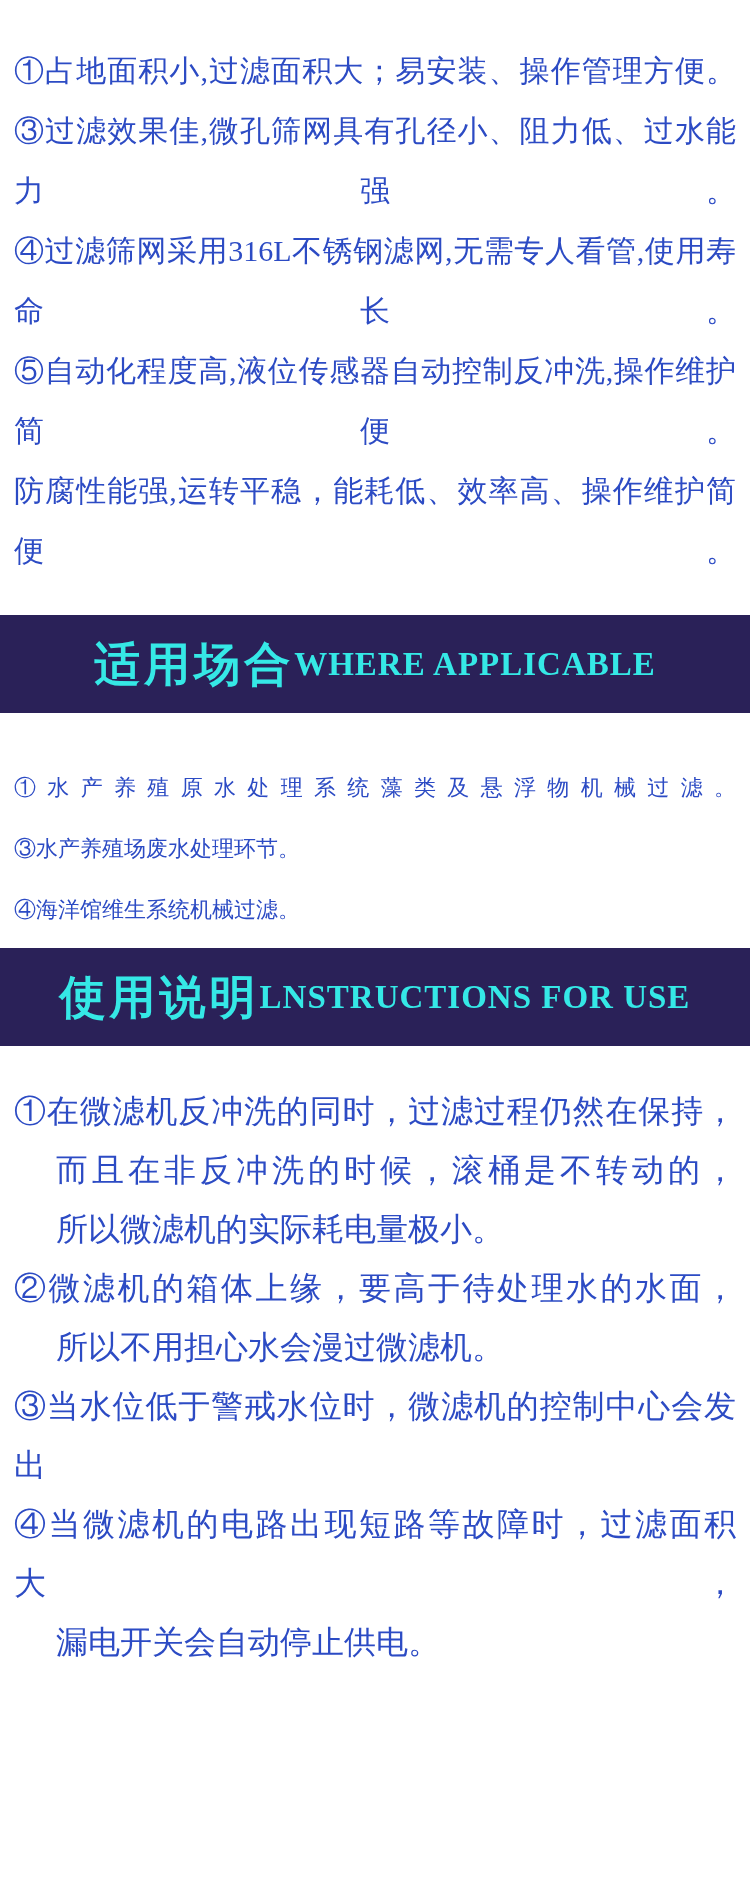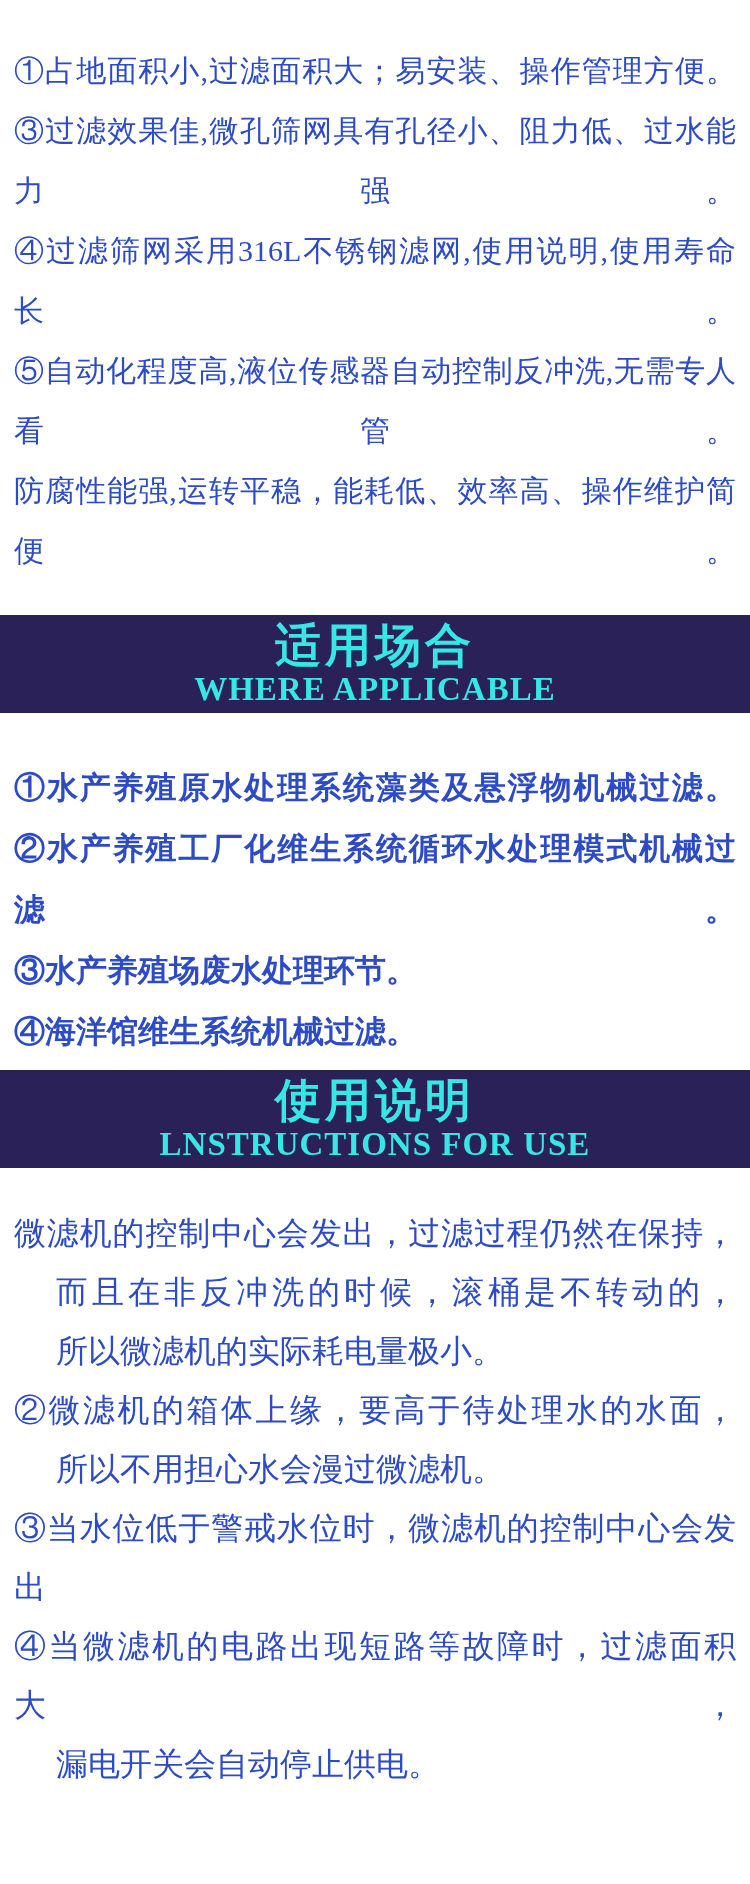--- a/index.html
+++ b/index.html
@@ -7,29 +7,29 @@
     position:relative;
     width:750px;height:1884px;
     margin:13px auto;overflow:hidden;background:#ffffff;
     font-family:"Liberation Serif","DejaVu Serif",serif;
   }
   
   .listsec{padding:0 14px;color:#2c4bc4;}
   .features{padding-top:28px;}
   .features .line{font-size:30px;line-height:60px;white-space:nowrap;}
   .apps{padding-top:44px;}
-  .apps .line{font-size:31px;line-height:61px;white-space:nowrap;font-weight:bold;}
+  .apps .line{font-size:22px;line-height:61px;white-space:nowrap;}
   .usage{padding-top:36px;}
   .usage .line{font-size:32px;line-height:59px;white-space:nowrap;}
   .j{text-align:justify;text-align-last:justify;white-space:normal !important;}
   .ind{padding-left:42px;}
   
   .banner{
     height:98px;background:#2a2158;color:#35e8e6;
-    display:flex;flex-direction:column;align-items:center;justify-content:center;
+    display:flex;align-items:center;justify-content:center;
     text-align:center;
   }
   .banner-1{margin-top:34px;}
   .banner-2{margin-top:8px;}
   .banner .cn{
     font-family:"Liberation Sans","DejaVu Sans",sans-serif;
     font-weight:bold;font-size:46px;line-height:50px;letter-spacing:4px;
   }
   .banner .en{
     font-family:"Liberation Serif","DejaVu Serif",serif;
@@ -37,45 +37,44 @@
   }
 </style>
 </head>
 <body>
 
 <div class="page">
 
   <div class="listsec features">
     <div class="line j">①占地面积小,过滤面积大；易安装、操作管理方便。</div>
     <div class="line j">③过滤效果佳,微孔筛网具有孔径小、阻力低、过水能力强。</div>
-    <div class="line j">④过滤筛网采用316L不锈钢滤网,使用说明,使用寿命长。</div>
-    <div class="line j">⑤自动化程度高,液位传感器自动控制反冲洗,无需专人看管。</div>
+    <div class="line j">④过滤筛网采用316L不锈钢滤网,无需专人看管,使用寿命长。</div>
+    <div class="line j">⑤自动化程度高,液位传感器自动控制反冲洗,操作维护简便。</div>
     <div class="line j">防腐性能强,运转平稳，能耗低、效率高、操作维护简便。</div>
   </div>
 
   <div class="banner banner-1">
     <div class="cn">适用场合</div>
     <div class="en">WHERE APPLICABLE</div>
   </div>
 
   <div class="listsec apps">
     <div class="line j">①水产养殖原水处理系统藻类及悬浮物机械过滤。</div>
-    <div class="line j">②水产养殖工厂化维生系统循环水处理模式机械过滤。</div>
     <div class="line">③水产养殖场废水处理环节。</div>
     <div class="line">④海洋馆维生系统机械过滤。</div>
   </div>
 
   <div class="banner banner-2">
     <div class="cn">使用说明</div>
     <div class="en">LNSTRUCTIONS FOR USE</div>
   </div>
 
   <div class="listsec usage">
     <div>
-      <div class="line j">微滤机的控制中心会发出，过滤过程仍然在保持，</div>
+      <div class="line j">①在微滤机反冲洗的同时，过滤过程仍然在保持，</div>
       <div class="line j ind">而且在非反冲洗的时候，滚桶是不转动的，</div>
       <div class="line ind">所以微滤机的实际耗电量极小。</div>
     </div>
     <div>
       <div class="line j">②微滤机的箱体上缘，要高于待处理水的水面，</div>
       <div class="line ind">所以不用担心水会漫过微滤机。</div>
     </div>
     <div>
       <div class="line j">③当水位低于警戒水位时，微滤机的控制中心会发出</div>
     </div>

